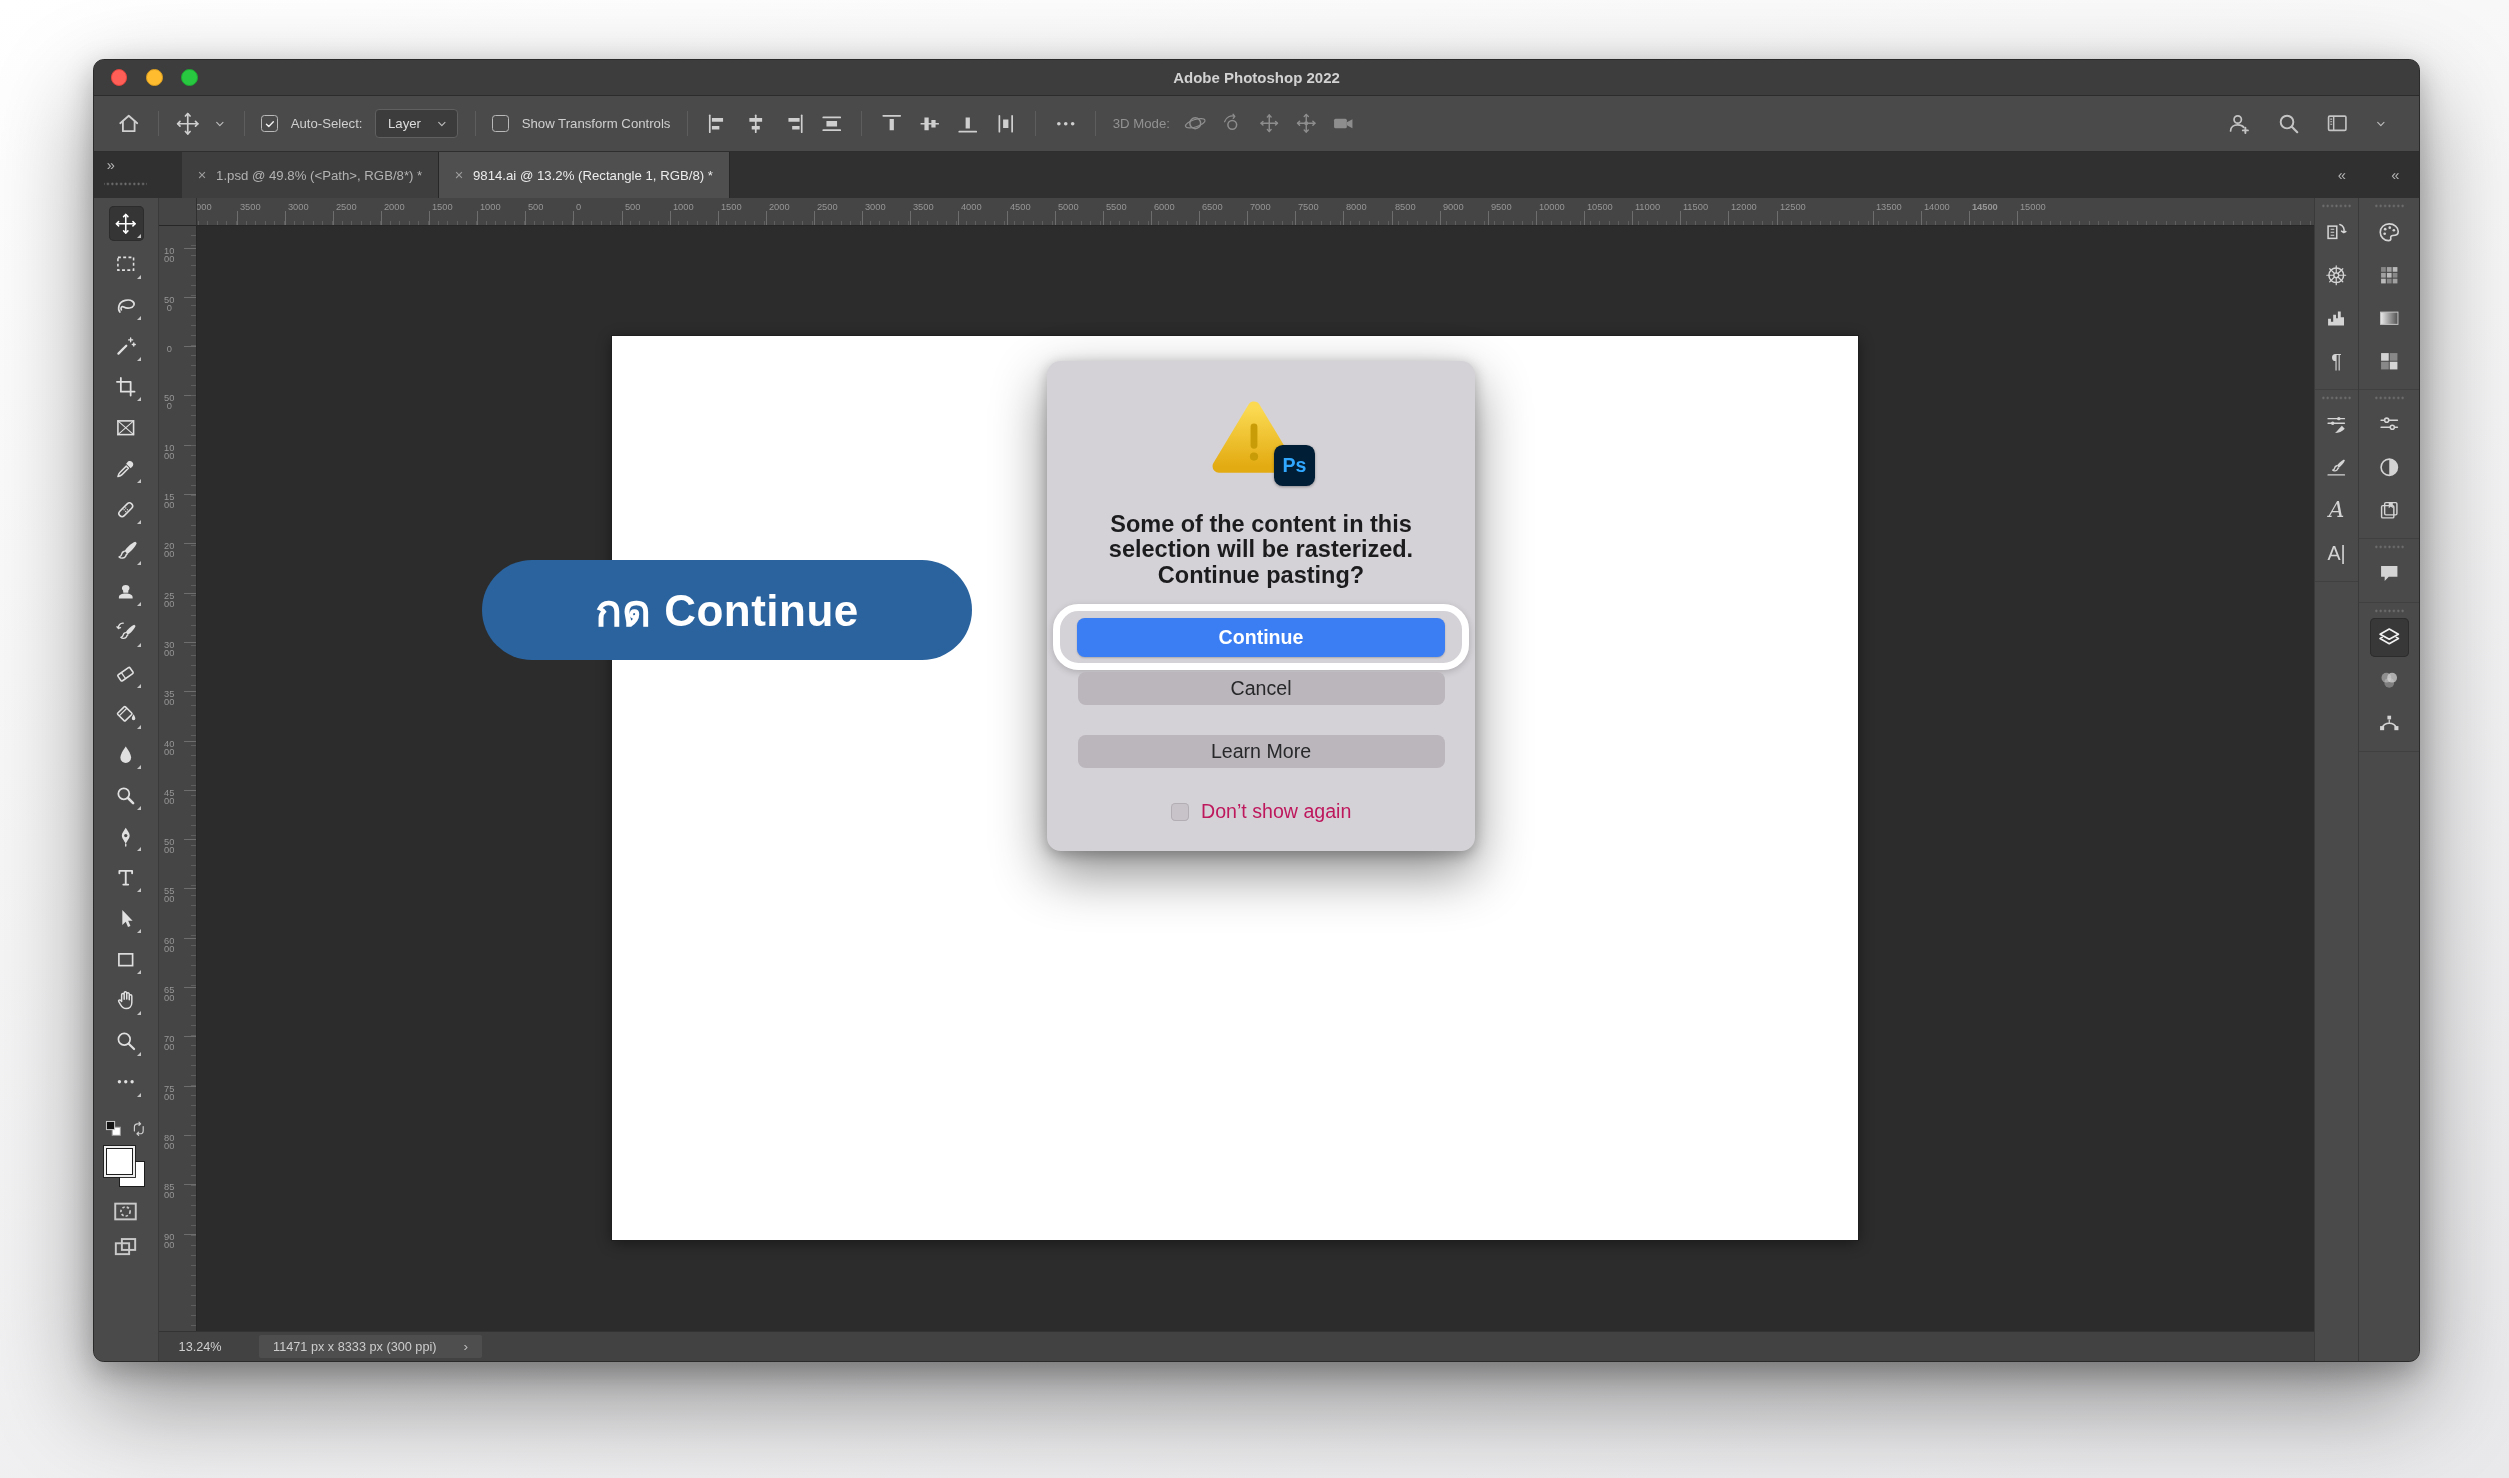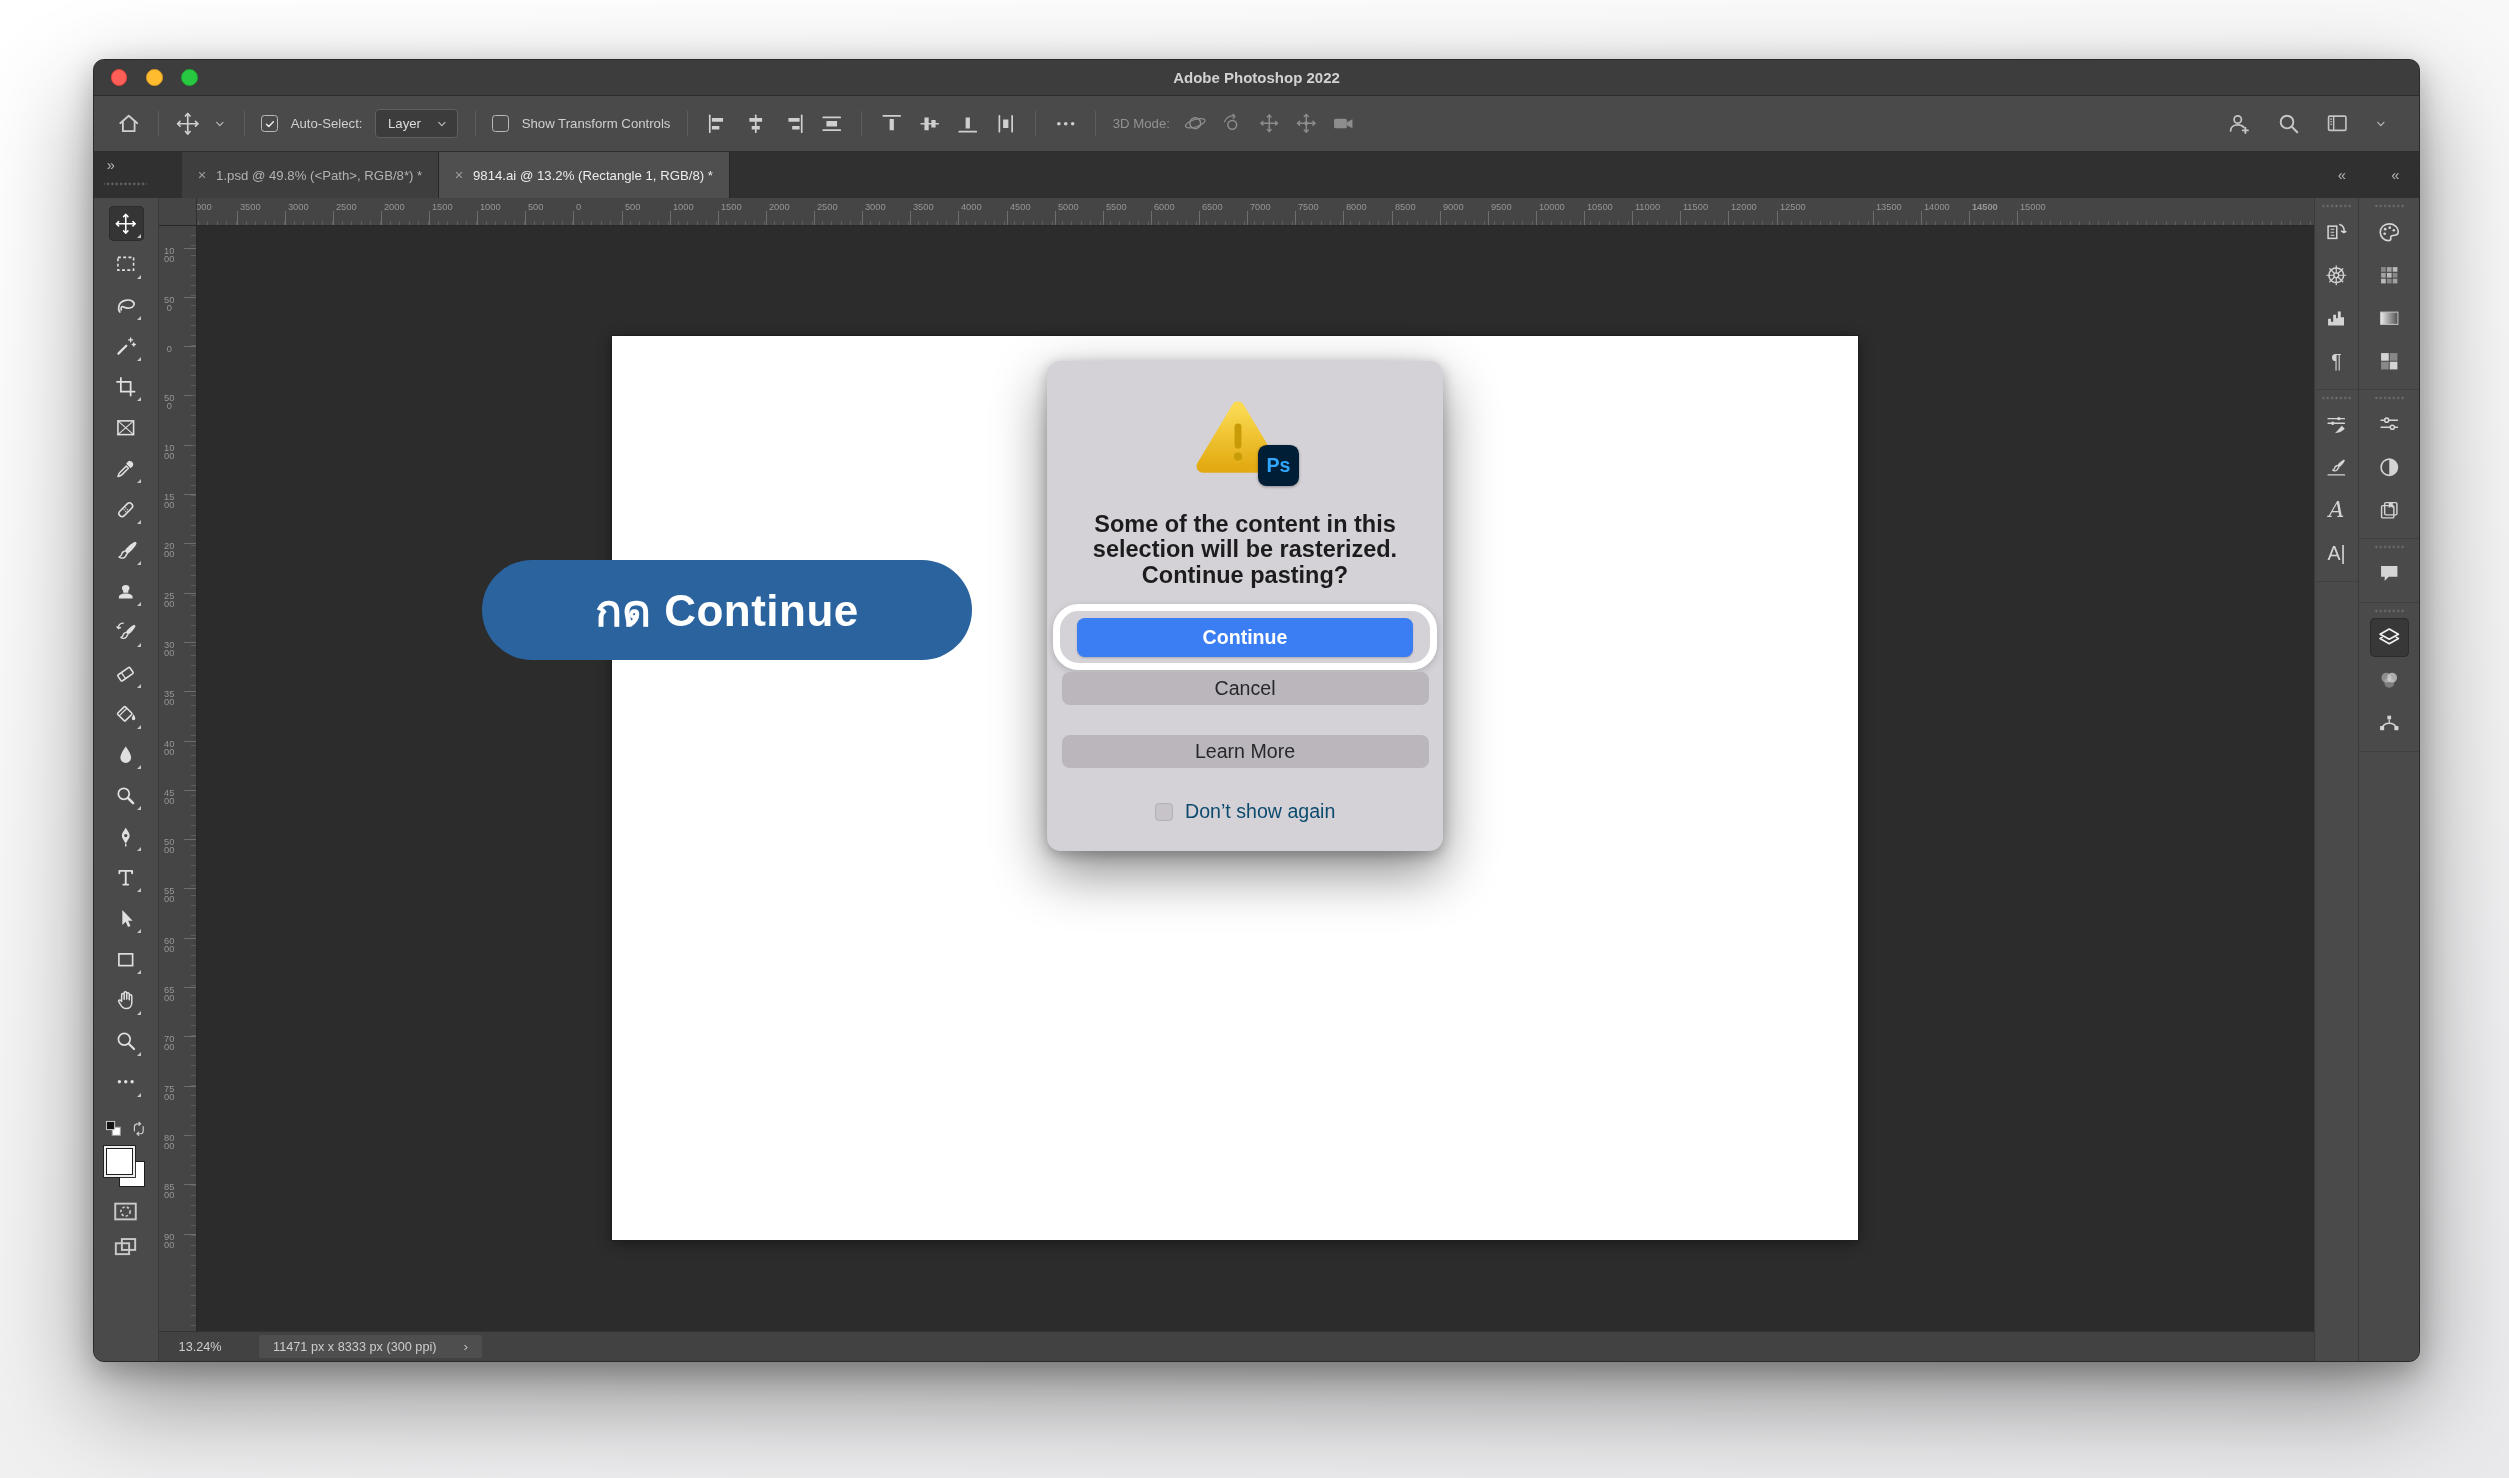--- a/index.html
+++ b/index.html
@@ -100,39 +100,39 @@
     background:#2a639e;color:#fff;display:flex;align-items:center;justify-content:center;
     font-size:44px;font-weight:bold;letter-spacing:0.5px;z-index:5;}
   
   .statusbar{position:absolute;left:0;right:0;bottom:0;height:29px;background:#424242;
     border-top:1px solid #333;display:flex;align-items:center;font-size:12.7px;color:#cfcfcf;}
   .zoomfield{margin-left:19.6px;width:71px;}
   .docsize{margin-left:9.8px;background:#4e4e4e;border-radius:2px;height:23.5px;
     display:flex;align-items:center;padding:0 13.7px;gap:27px;color:#cdcdcd;}
   .docsize .ch{color:#bdbdbd;font-size:13.7px;}
   
-  .dialog{position:absolute;left:888px;top:163px;width:396px;background:#d5d2d7;
+  .dialog{position:absolute;left:888px;top:163px;width:428px;background:#d5d2d7;
     border-radius:13.7px;box-shadow:0 21.6px 54px rgba(0,0,0,.45),0 3.9px 13.7px rgba(0,0,0,.25);
     z-index:10;display:flex;flex-direction:column;align-items:center;padding-bottom:27.4px;}
   .warn{margin-top:37px;position:relative;width:108px;height:88px;}
   .warn .tri{position:absolute;left:2px;top:0;width:90px;height:82px;}
   .psbadge{position:absolute;right:0;bottom:0;width:41px;height:41px;background:#001e36;
     border-radius:8.8px;color:#31a8ff;font-size:19.6px;font-weight:bold;
     display:flex;align-items:center;justify-content:center;box-shadow:0 1px 2.9px rgba(0,0,0,.35);}
   .msg{margin-top:25.5px;text-align:center;color:#1c1c1e;font-size:23.5px;font-weight:bold;line-height:25.5px;}
   .ring{margin-top:15.7px;border:7.8px solid #ffffff;border-radius:25.5px;padding:6.9px 16.7px;
     align-self:stretch;margin-left:5.9px;margin-right:5.9px;
     box-shadow:0 2px 7.8px rgba(0,0,0,.18);}
   .btn{display:block;width:367px;height:33px;border:none;border-radius:7.8px;
     font-family:inherit;font-size:19.6px;color:#28282a;background:#bab6bc;margin:0 auto;}
   .btn.continue{width:100%;height:39px;background:#3b7df2;color:#fff;font-weight:bold;
     box-shadow:0 1px 2px rgba(0,0,0,.2);}
   .btn.cancel{margin-top:2px;}
   .btn.learn{margin-top:30px;}
-  .dsa{margin-top:32px;display:flex;align-items:center;gap:11.8px;font-size:19.6px;color:#0c4a6e;}
+  .dsa{margin-top:32px;display:flex;align-items:center;gap:11.8px;font-size:19.6px;color:#be185d;}
   .dsacheck{width:18.6px;height:18.6px;border-radius:4.4px;background:#c7c3c9;
     box-shadow:inset 0 0 0 1px #b2aeb4;}
   
   .panels{width:105px;display:flex;flex:0 0 auto;}
   .pcol{background:#4a4a4a;display:flex;flex-direction:column;}
   .pcol.inner{width:44px;border-left:1px solid #3a3a3a;}
   .pcol.outer{width:61px;border-left:1px solid #3a3a3a;}
   .pgroup{border-bottom:1px solid #404040;padding:2px 0 7.8px;}
   .pgroup:first-child{border-top:none;}
   .pbtn{width:39px;height:39px;margin:3.9px auto 1px;border-radius:4.9px;

